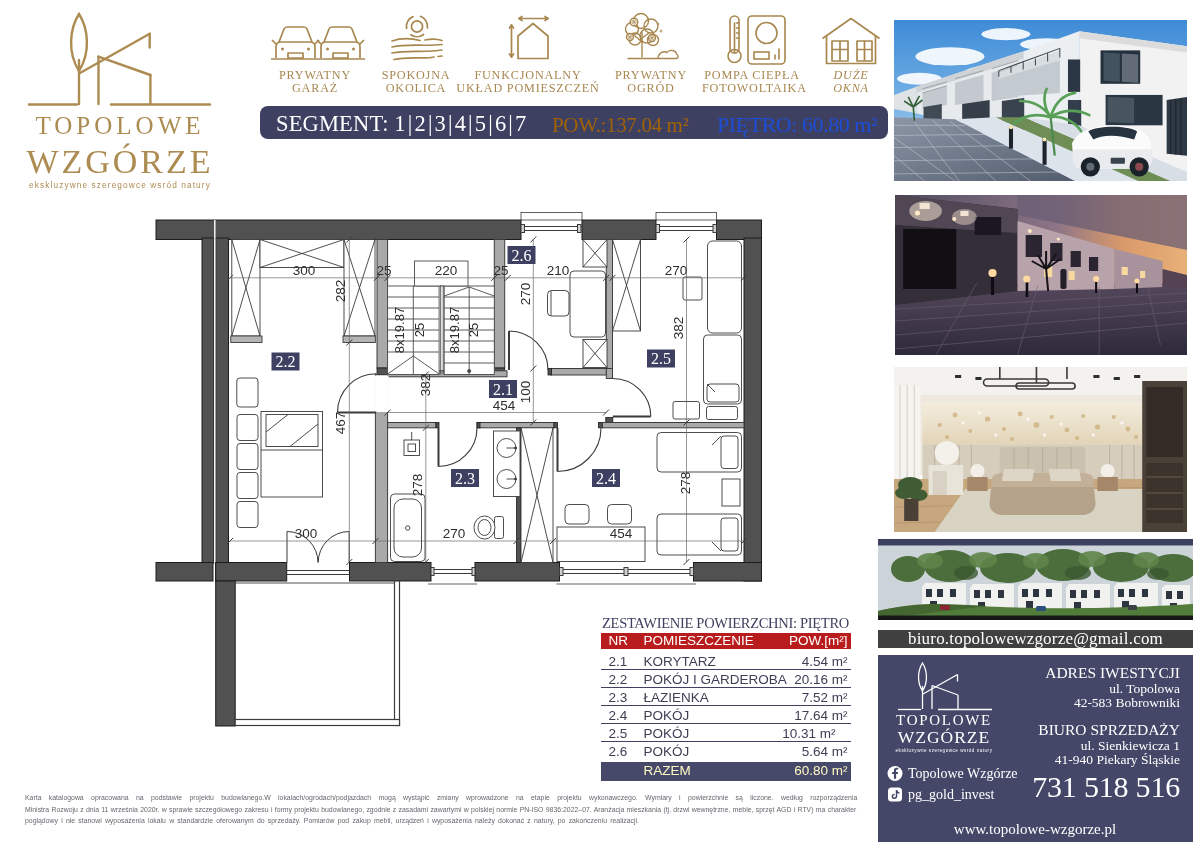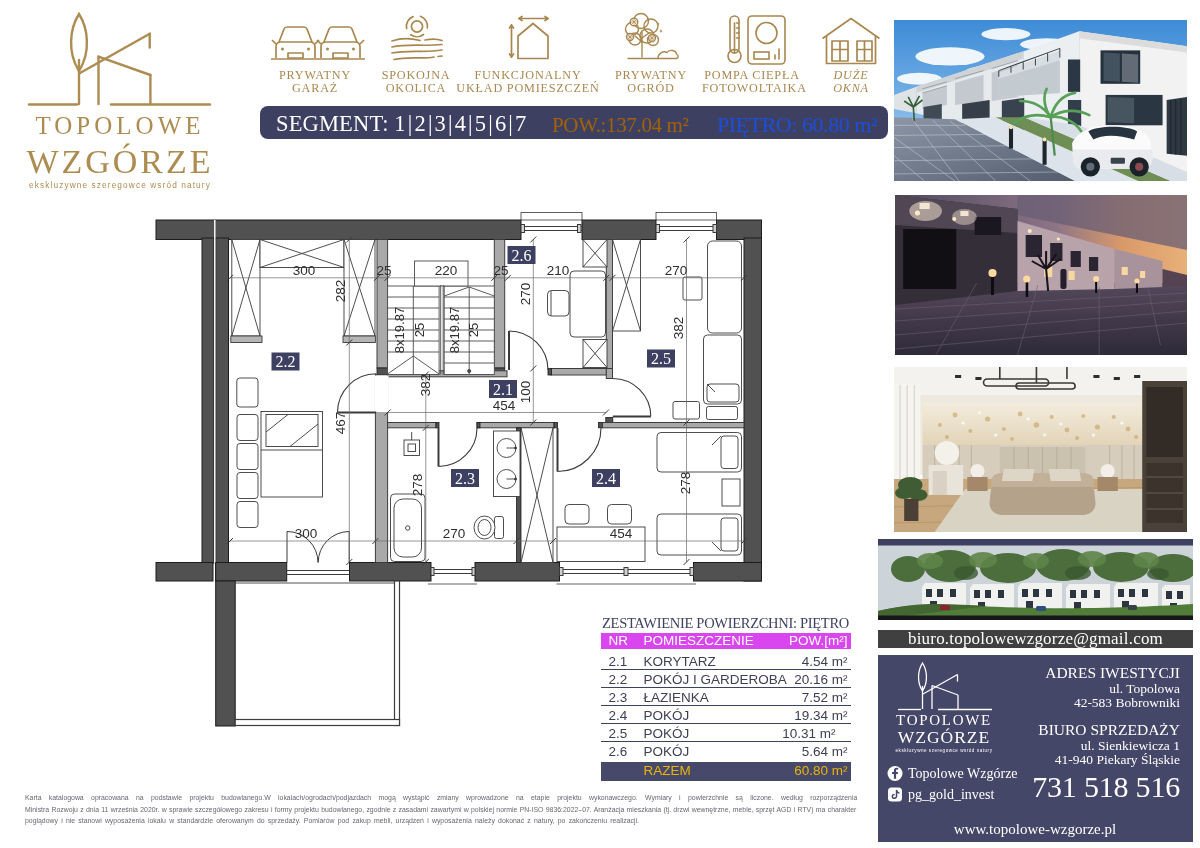--- a/index.html
+++ b/index.html
@@ -538,21 +538,21 @@
         <rect x="507.5" y="246" width="28" height="18" fill="#3e4062"></rect>
     <text x="521.5" y="260.5" fill="#ffffff" font-family="Liberation Serif, serif" font-size="16px" text-anchor="middle">2.6</text>
       </g>
   </g>
 </svg>
 
 <div class="abs" style="left:600px;top:614.5px;width:251px;text-align:center;font-size:14.5px;color:#3f4160;white-space:nowrap;letter-spacing:-0.3px;font-family:Liberation Serif, serif;">ZESTAWIENIE POWIERZCHNI: PIĘTRO</div>
 
 <div class="abs" style="left:600.5px;top:632.5px;width:250px;font-size:13.5px;color:#3e3e55;">
 
-  <div style="background:#d946ef;color:#fff;height:16.8px;padding:0;position:relative;">
+  <div style="background:#b91c1c;color:#fff;height:16.8px;padding:0;position:relative;">
     <span style="position:absolute;left:8px;top:0.5px;">NR</span>
     <span style="position:absolute;left:43px;top:0.5px;">POMIESZCZENIE</span>
     <span style="position:absolute;right:3px;top:0.5px;">POW.[m²]</span>
   </div>
 
   <div style="height:19.6px;position:relative;border-bottom:1.4px solid #3f4160;">
     <span style="position:absolute;left:8px;top:4.5px;">2.1</span>
       <span style="position:absolute;left:43px;top:4.5px;">KORYTARZ</span>
       <span style="position:absolute;right:3px;top:4.5px;">4.54 m²</span>
   </div>
@@ -565,36 +565,36 @@
 
   <div style="height:17px;position:relative;border-bottom:1.4px solid #3f4160;">
     <span style="position:absolute;left:8px;top:2px;">2.3</span>
       <span style="position:absolute;left:43px;top:2px;">ŁAZIENKA</span>
       <span style="position:absolute;right:3px;top:2px;">7.52 m²</span>
   </div>
 
   <div style="height:17px;position:relative;border-bottom:1.4px solid #3f4160;">
     <span style="position:absolute;left:8px;top:2px;">2.4</span>
       <span style="position:absolute;left:43px;top:2px;">POKÓJ</span>
-      <span style="position:absolute;right:3px;top:2px;">19.34 m²</span>
+      <span style="position:absolute;right:3px;top:2px;">17.64 m²</span>
   </div>
 
   <div style="height:17px;position:relative;border-bottom:1.4px solid #3f4160;">
     <span style="position:absolute;left:8px;top:2px;">2.5</span>
       <span style="position:absolute;left:43px;top:2px;">POKÓJ</span>
       <span style="position:absolute;right:15px;top:2px;text-align:center;">10.31 m²</span>
   </div>
 
   <div style="height:17.2px;position:relative;">
     <span style="position:absolute;left:8px;top:2px;">2.6</span>
       <span style="position:absolute;left:43px;top:2px;">POKÓJ</span>
       <span style="position:absolute;right:3px;top:2px;">5.64 m²</span>
   </div>
 
-  <div style="background:#47496b;color:#eab308;height:19px;position:relative;margin-top:2.6px;">
+  <div style="background:#47496b;color:#fef9c3;height:19px;position:relative;margin-top:2.6px;">
     <span style="position:absolute;left:43px;top:1.5px;">RAZEM</span>
       <span style="position:absolute;right:3px;top:1.5px;">60.80 m²</span>
   </div>
 </div>
 
 <div class="abs" id="dl1" style="left:25px;top:794px;font-size:6.9px;color:#66666f;white-space:nowrap;word-spacing:5.45px;">Karta katalogowa opracowana na podstawie projektu budowlanego.W lokalach/ogrodach/podjazdach mogą wystąpić zmiany wprowadzone na etapie projektu wykonawczego.  Wymiary i powierzchnie są liczone. według rozporządzenia</div>
 
 <div class="abs" id="dl2" style="left:25px;top:805.5px;font-size:6.9px;color:#66666f;white-space:nowrap;word-spacing:0.4px;">Ministra Rozwoju z dnia 11 września 2020r. w sprawie szczegółowego zakresu i formy projektu budowlanego, zgodnie z zasadami zawartymi w polskiej normie PN-ISO 9836:2022–07. Aranżacja mieszkania (tj. drzwi wewnętrzne, meble, sprzęt AGD i RTV) ma charakter</div>
 
 <div class="abs" id="dl3" style="left:25px;top:817px;font-size:6.9px;color:#66666f;white-space:nowrap;word-spacing:1.3px;">poglądowy i nie stanowi wyposażenia lokalu w standardzie oferowanym do sprzedaży. Pomiarów pod zakup mebli, urządzeń i wyposażenia należy dokonać z natury, po zakończeniu realizacji.</div>

